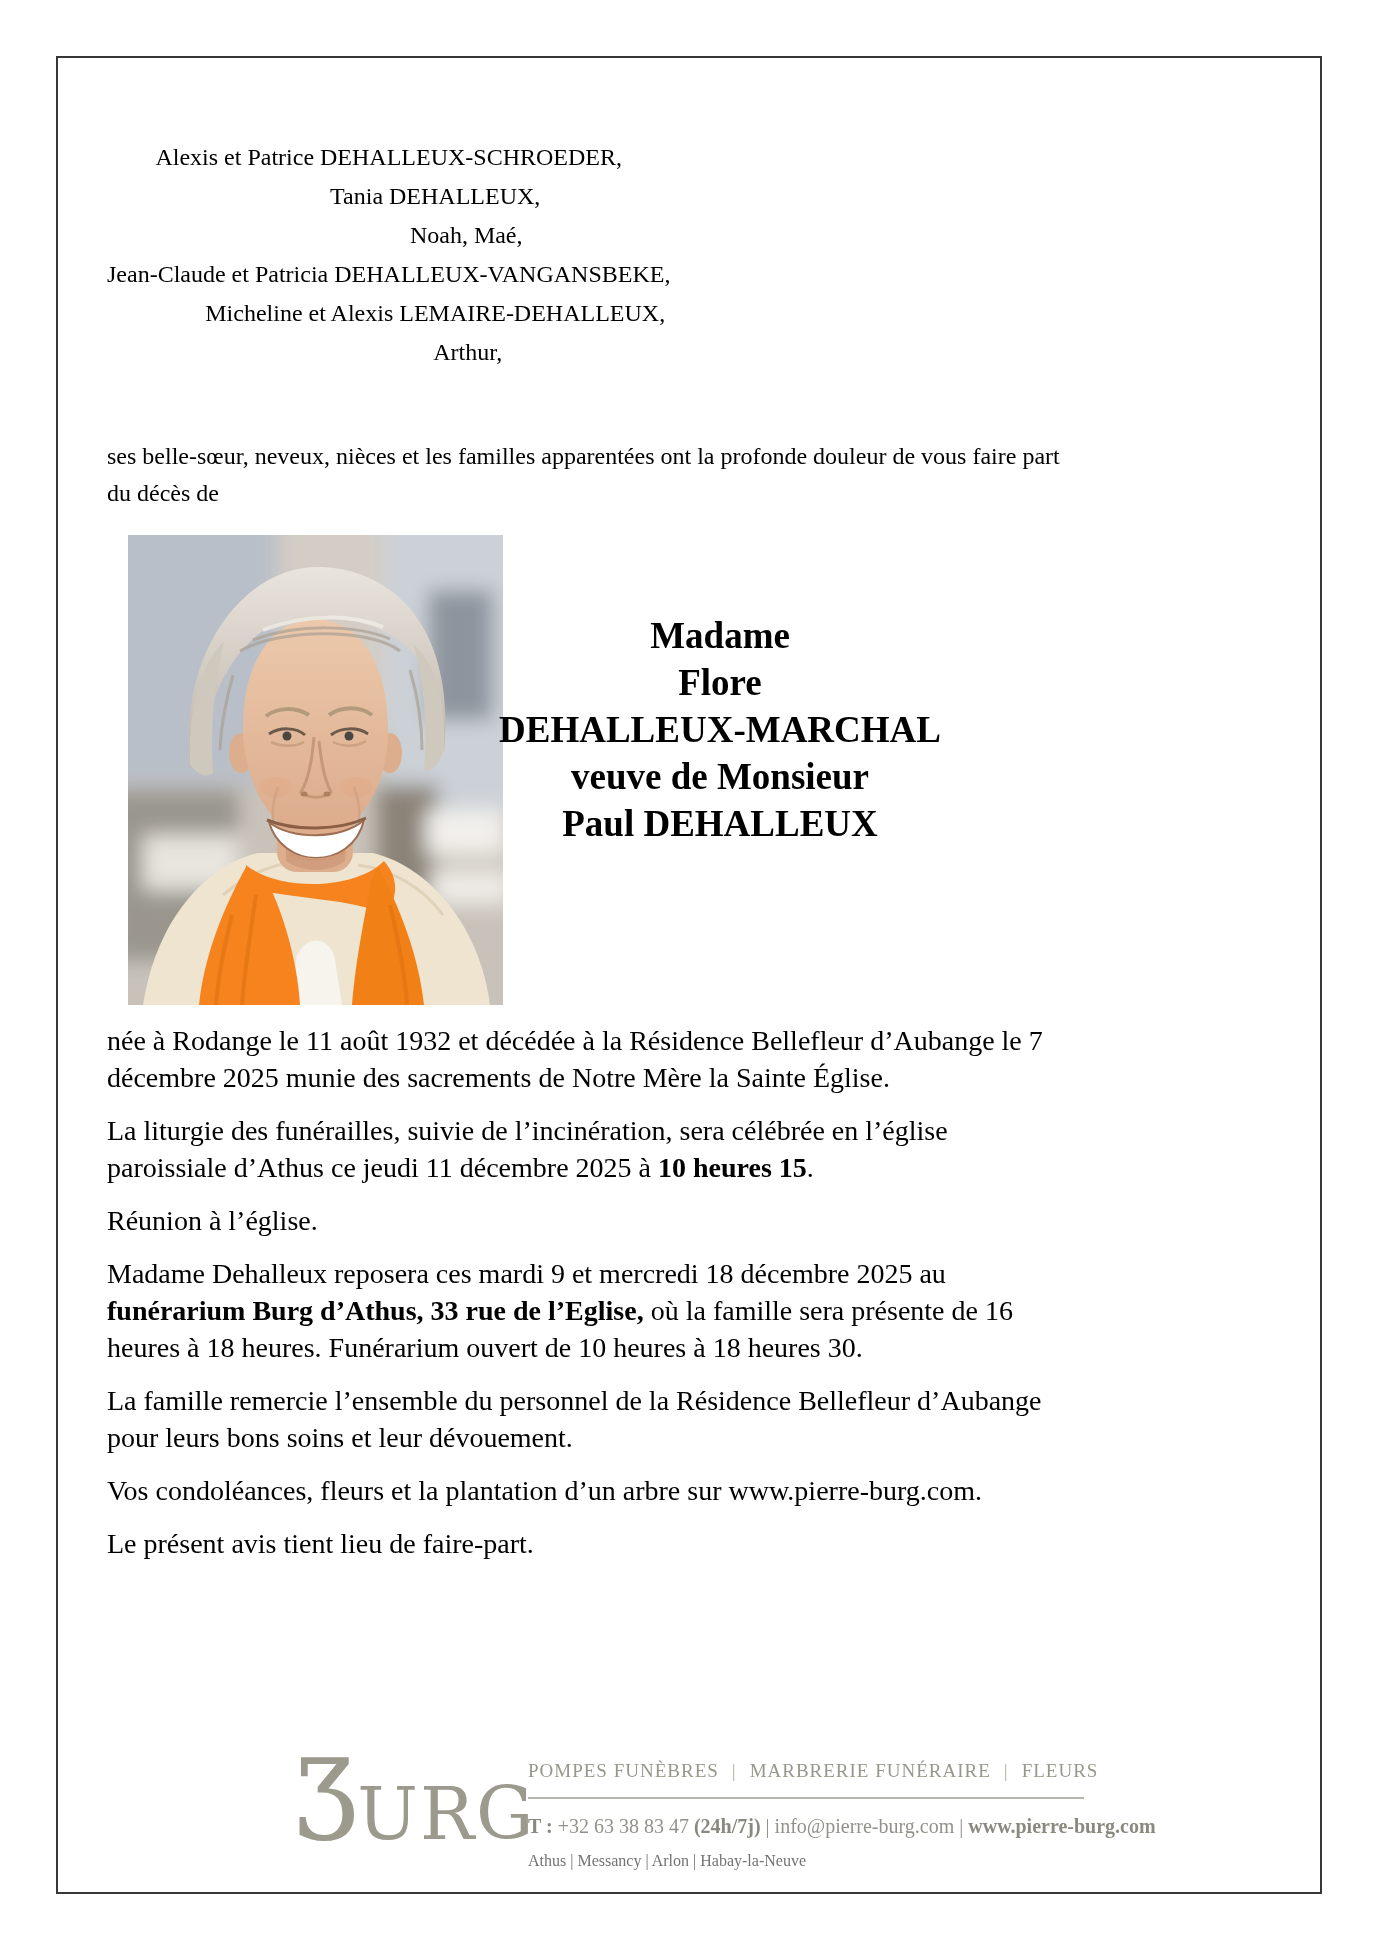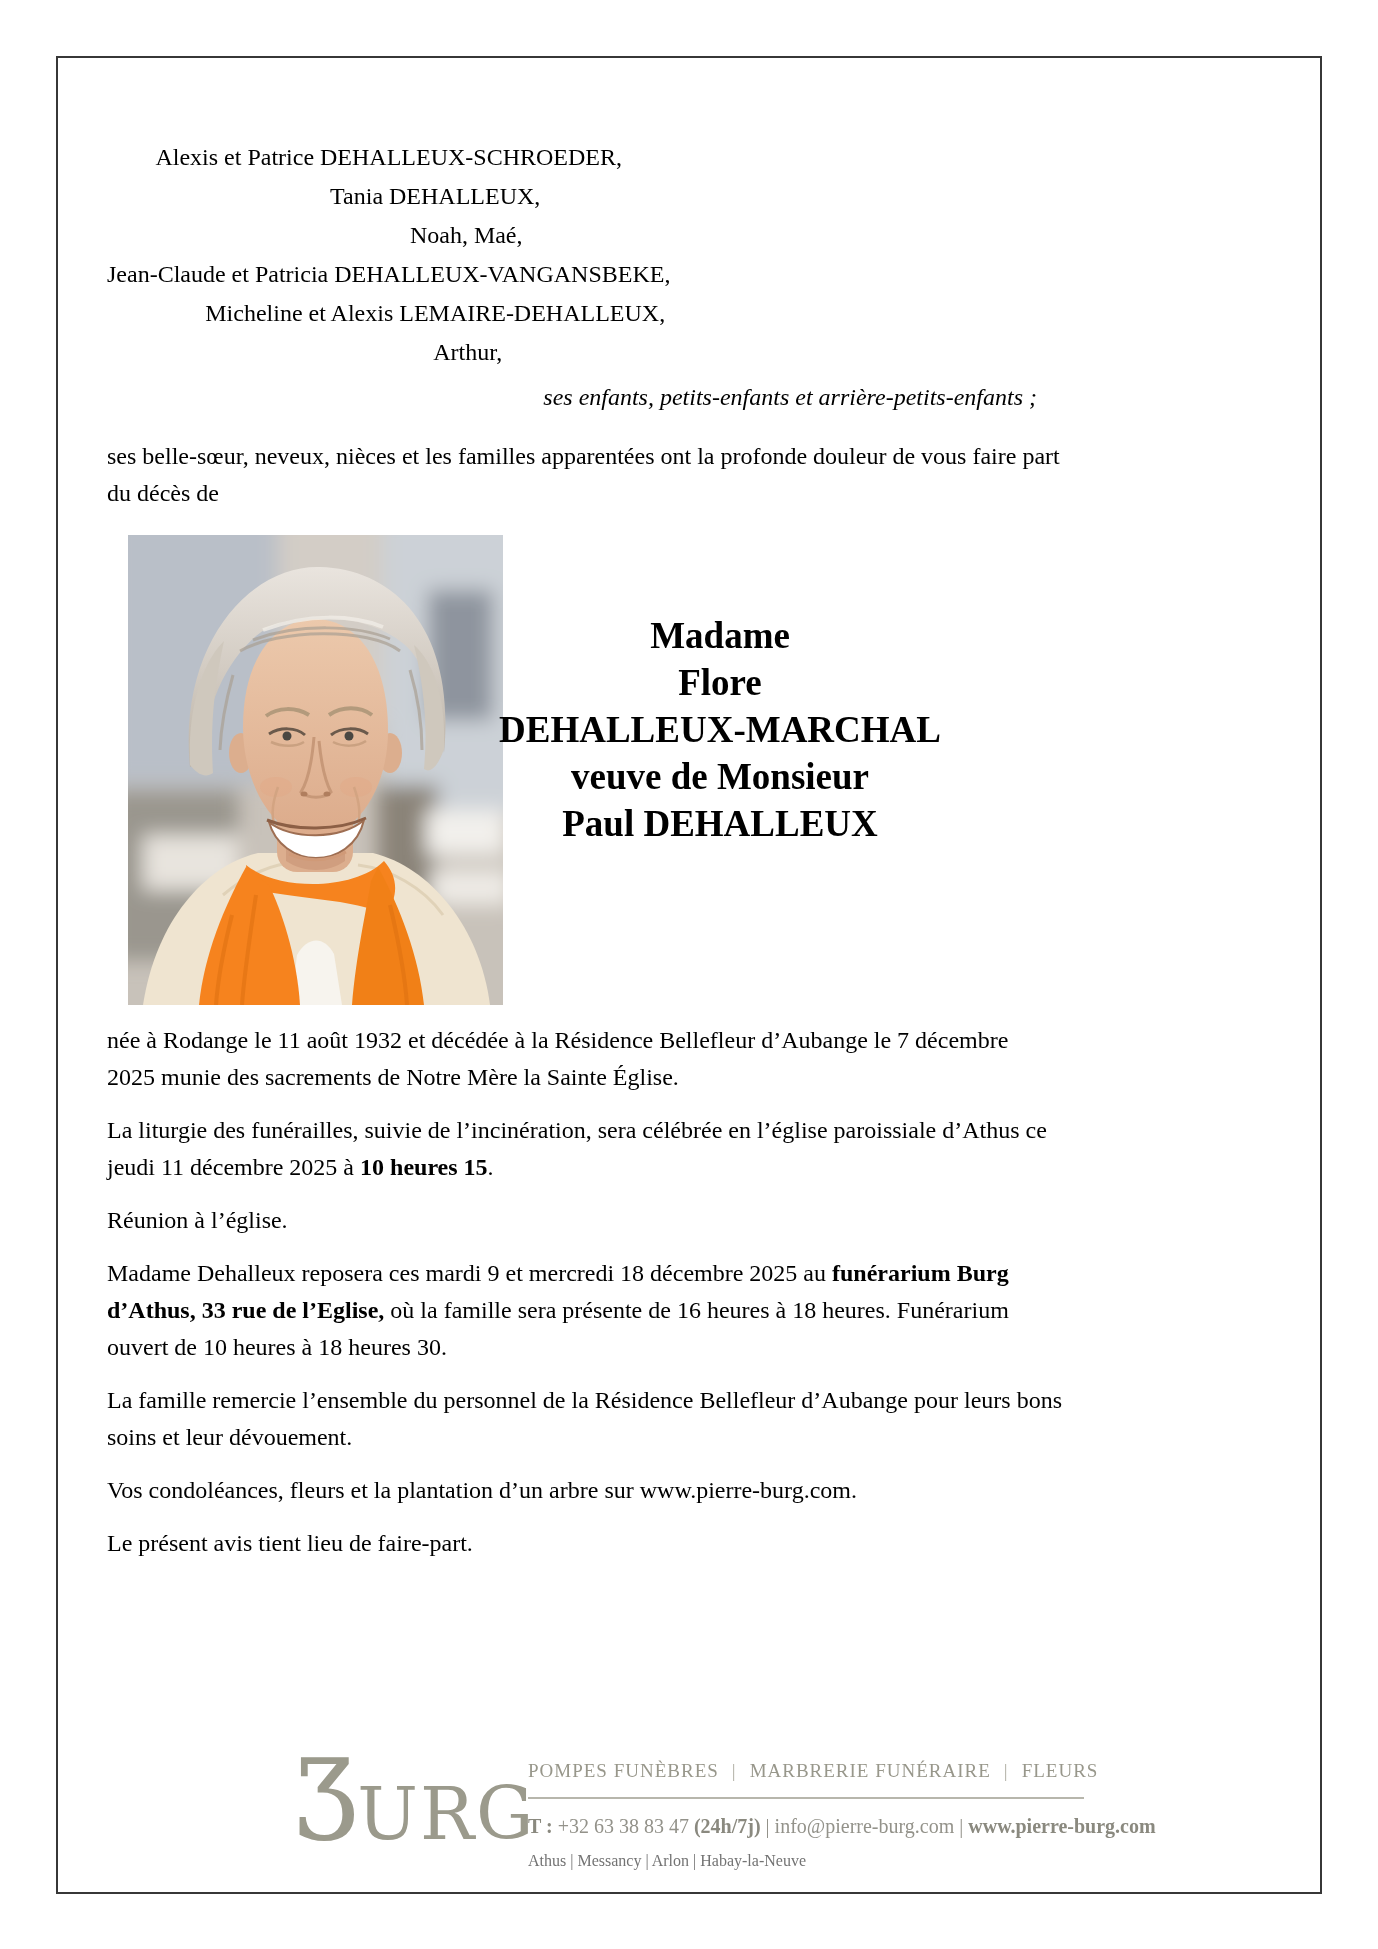--- a/index.html
+++ b/index.html
@@ -14,21 +14,21 @@
               font-style:italic;text-align:right;white-space:nowrap;}
 
   .intro{position:absolute;left:107px;top:438px;width:958px;font-size:24px;line-height:37px;}
 
   .photo-wrap{position:absolute;left:128px;top:535px;width:375px;height:470px;}
   .photo-wrap svg{display:block;}
 
   .title-block{position:absolute;left:450px;top:612px;width:540px;text-align:center;
                font-size:37px;font-weight:bold;line-height:47px;}
 
-  .paragraphs{position:absolute;left:107px;top:1022px;width:955px;font-size:24px;line-height:37px;}
+  .paragraphs{position:absolute;left:107px;top:1022px;width:955px;font-size:28px;line-height:37px;}
   .paragraphs p{margin:0 0 16px 0;}
   .b{font-weight:bold;}
 
   .footer{position:absolute;left:0;top:1750px;width:1378px;height:160px;}
   .logo{position:absolute;left:294px;top:0;display:flex;align-items:baseline;color:#9b9a8c;
         font-family:"DejaVu Serif",serif;}
   .logo-initial{font-size:112px;line-height:.9;}
   .logo-rest{font-size:72px;letter-spacing:2px;}
 
   .footer-right{position:absolute;left:520px;top:10px;width:558px;
@@ -48,21 +48,20 @@
 
   <div class="names">
       <div class="line" style="padding-left: 0px;">Alexis et Patrice DEHALLEUX-SCHROEDER,</div>
       <div class="line" style="padding-left: 93px;">Tania DEHALLEUX,</div>
       <div class="line" style="padding-left: 155px;">Noah, Maé,</div>
       <div class="line" style="padding-left: 0px;">Jean-Claude et Patricia DEHALLEUX-VANGANSBEKE,</div>
       <div class="line" style="padding-left: 93px;">Micheline et Alexis LEMAIRE-DEHALLEUX,</div>
       <div class="line" style="padding-left: 158px;">Arthur,</div>
     </div>
 
-  <div class="dedication">ses enfants, petits-enfants et arrière-petits-enfants ;</div>
 
   <div class="intro">ses belle-sœur, neveux, nièces et les familles apparentées ont la profonde douleur de vous faire part du décès de</div>
 
   <div class="photo-wrap">
     <svg width="375" height="470" viewBox="0 0 375 470" xmlns="http://www.w3.org/2000/svg">
       <defs>
         <filter id="bgblur" x="-20%" y="-20%" width="140%" height="140%">
             <feGaussianBlur stdDeviation="10"></feGaussianBlur>
           </filter>
         <linearGradient id="hairg" x1="0" y1="0" x2="0" y2="1">

